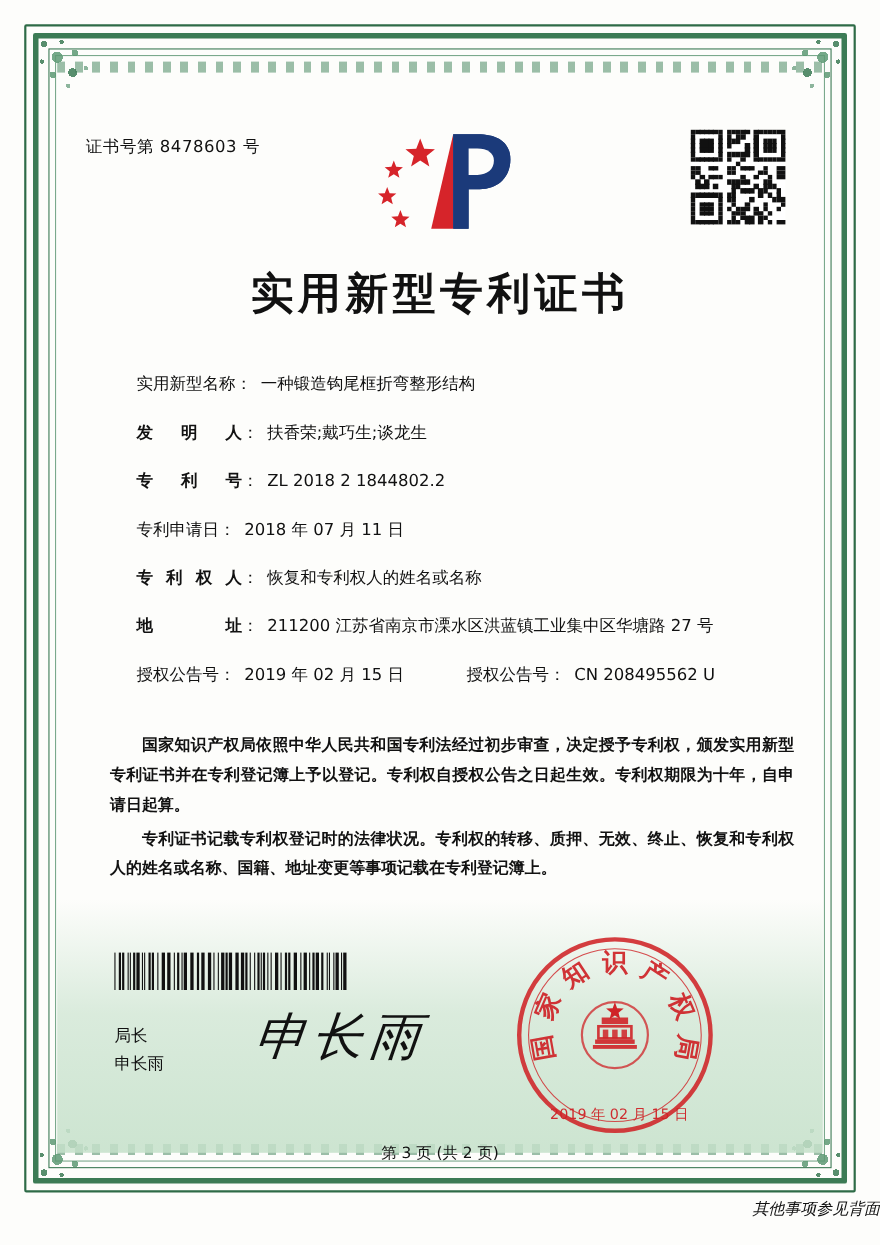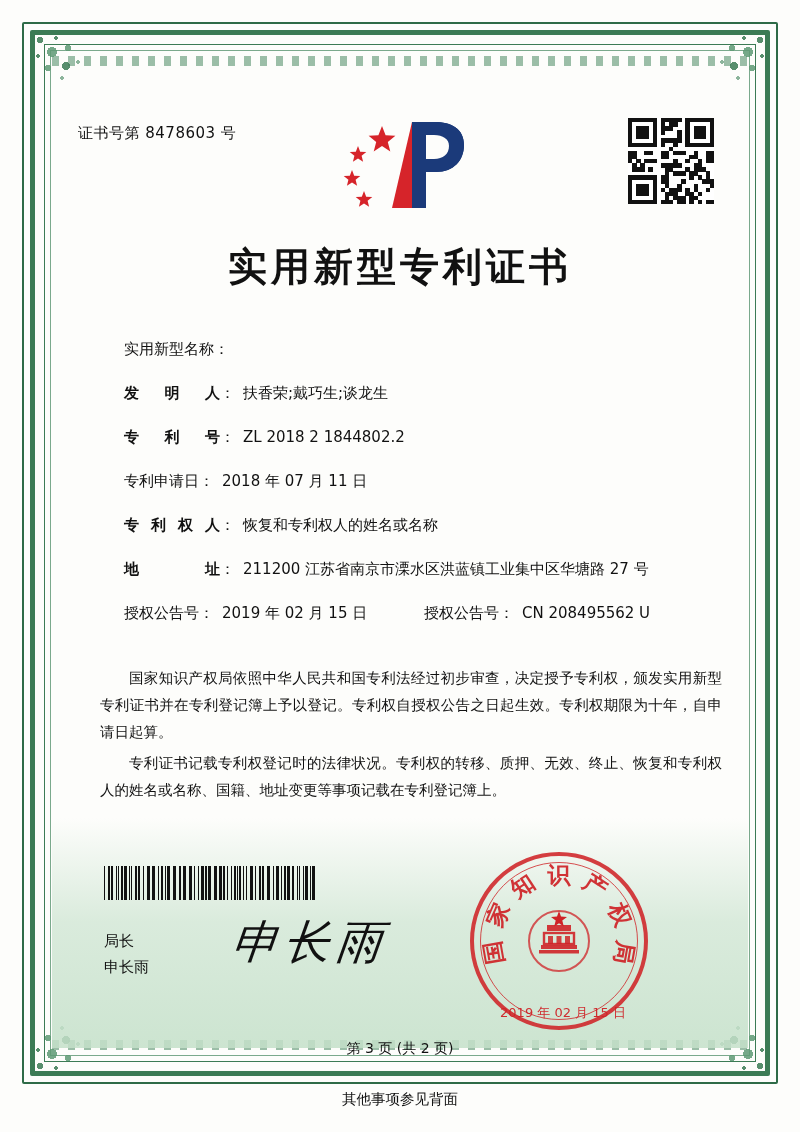--- a/index.html
+++ b/index.html
@@ -179,20 +179,21 @@
     right: 78px;
     top: 665px;
     font-size: 14.5px;
     line-height: 27px;
     color: #111;
     text-align: justify;
   }
   .paragraphs p {
     margin: 0 0 4px 0;
     text-indent: 2em;
+    font-weight: bold;
   }
 
   
   .barcode {
     position: absolute;
     left: 104px;
     top: 866px;
     width: 214px;
     height: 34px;
   }
@@ -279,23 +280,24 @@
     left: 0; right: 0;
     top: 1040px;
     text-align: center;
     font-size: 14px;
     color: #111;
   }
   .footer-note {
     position: absolute;
     left: 0; right: 0;
     top: 1090px;
-    text-align: center;
+    text-align: right;
     font-size: 14.5px;
     color: #111;
+    font-style: italic;
   }
 </style>
 </head>
 <body>
 
 <div class="certificate">
 
   <div class="frame-outer"></div>
   <div class="frame-mid"></div>
   <div class="frame-inner"></div>
@@ -555,20 +557,21 @@
     </svg>
   </div>
 
   <div class="cert-title">实用新型专利证书</div>
 
   <div class="fields">
 
     <div class="row">
       <span class="label">实用新型名称</span>
       <span class="colon">：</span>
+      <span class="value">一种锻造钩尾框折弯整形结构</span>
     </div>
 
     <div class="row">
       <span class="label spread">发明人</span>
       <span class="colon">：</span>
       <span class="value">扶香荣;戴巧生;谈龙生</span>
     </div>
 
     <div class="row">
       <span class="label spread">专利号</span>

